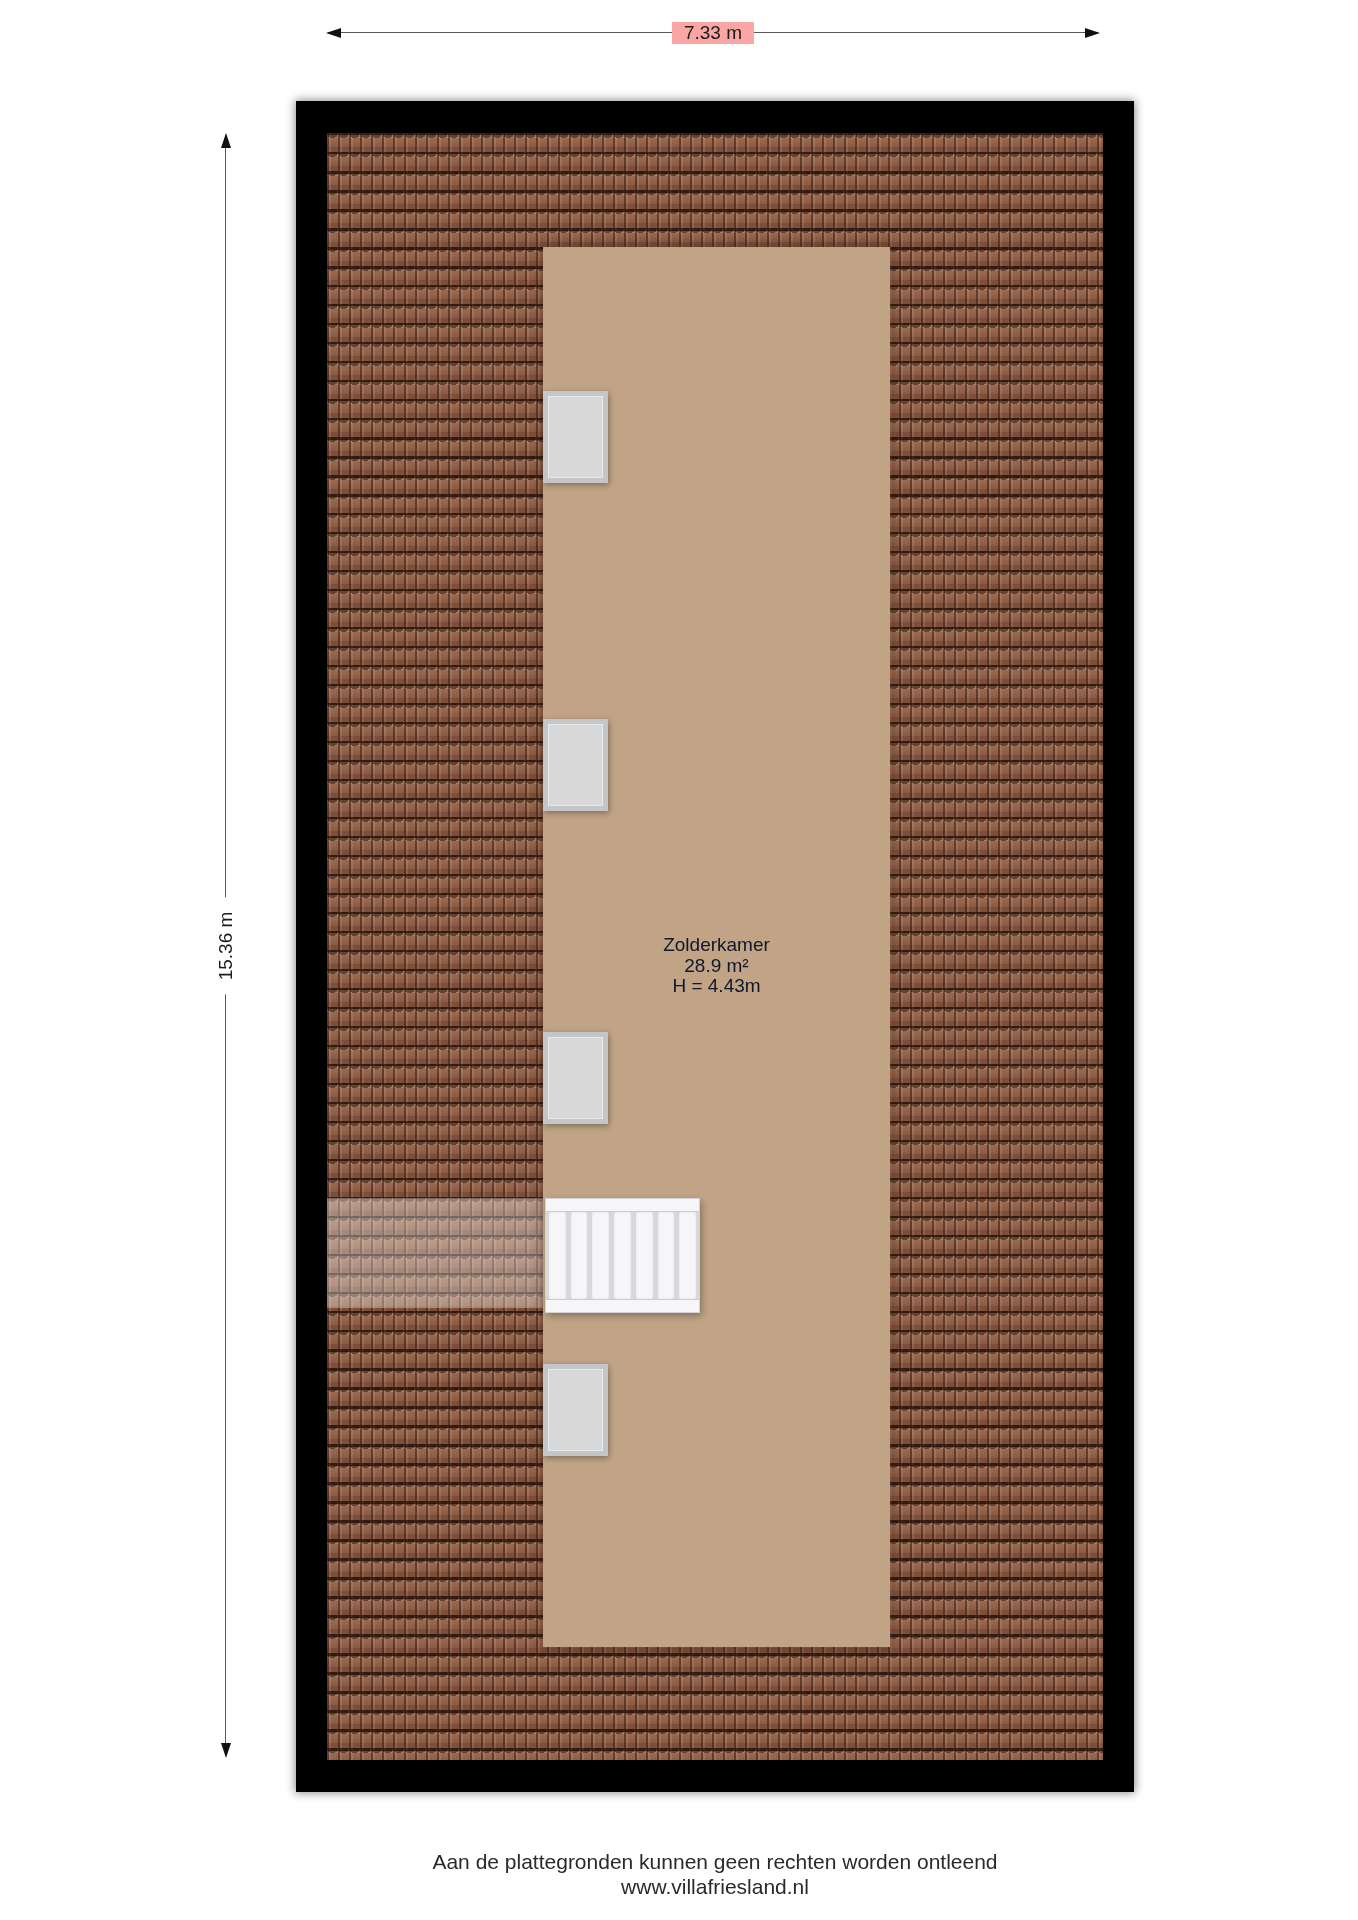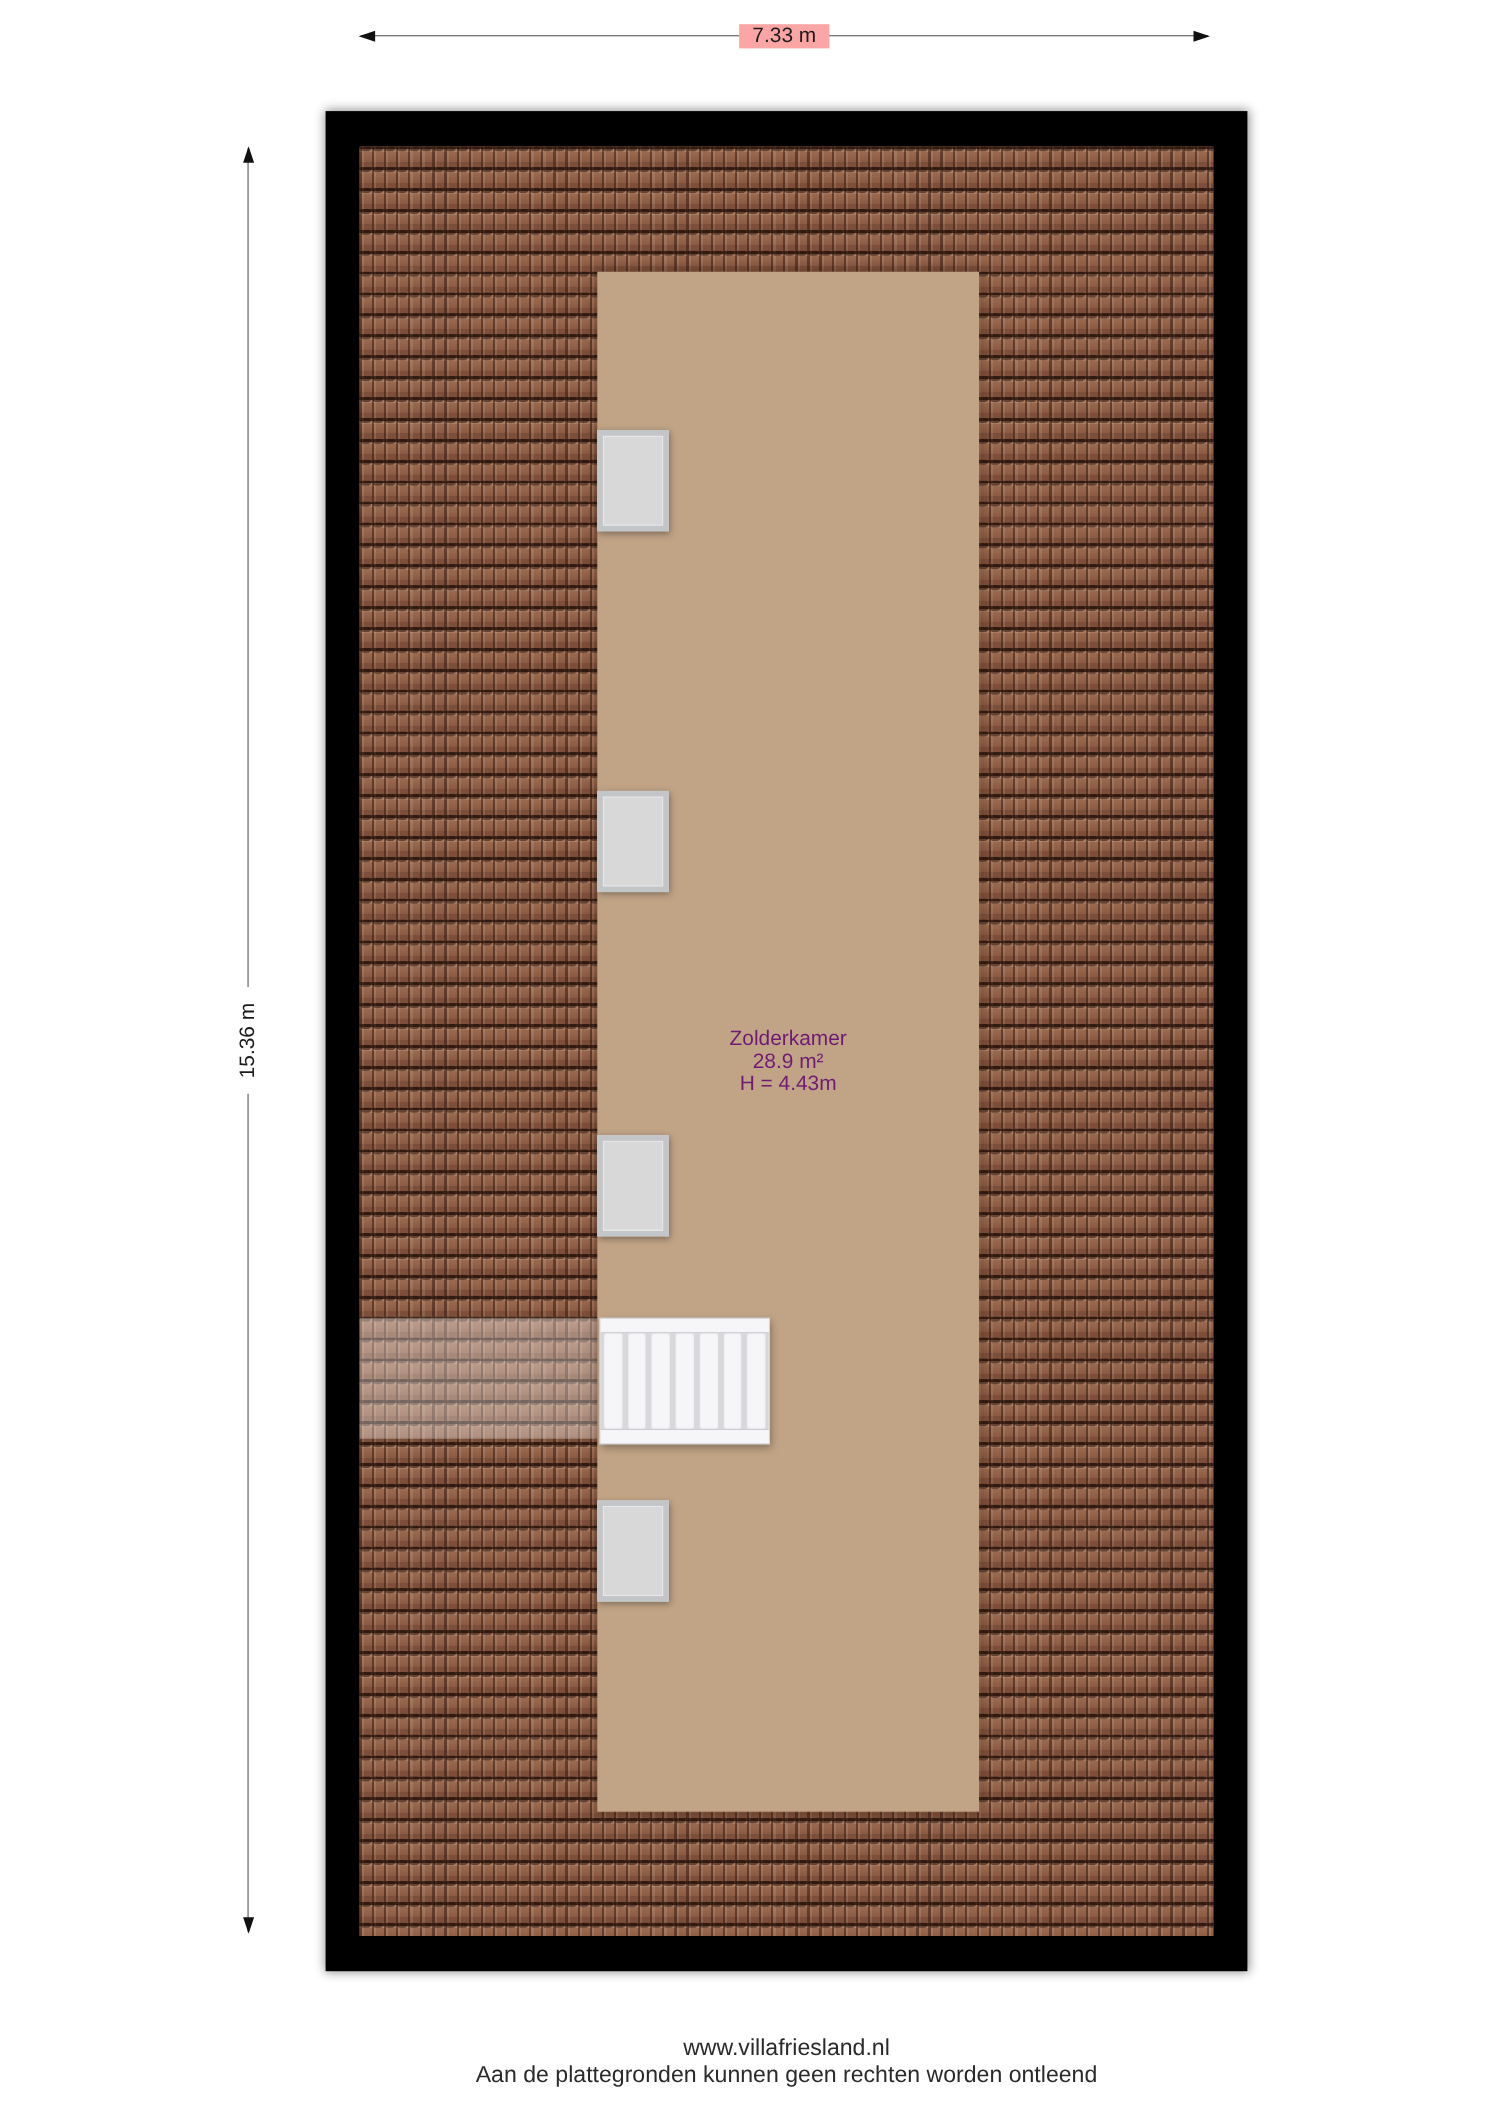--- a/index.html
+++ b/index.html
@@ -57,21 +57,21 @@
     position:absolute;left:31px;top:1097px;width:218px;height:110px;
     background:rgba(255,255,255,0.33);
   }
   .room{
     position:absolute;left:247px;top:146px;width:347px;height:1400px;
     background:var(--room_floor,#c1a486);
     box-shadow:0 0 10px 2px rgba(50,25,15,0.35);
   }
   .room-label{
     position:absolute;left:0;right:0;top:688px;
-    text-align:center;font-size:19px;line-height:20.5px;color:#701a75;
+    text-align:center;font-size:19px;line-height:20.5px;color:#0f172a;
   }
 
   .window{
     position:absolute;left:247px;width:65px;height:92px;
     background:var(--window_fill,#d8d8d8);
     border:5px solid var(--window_frame,#c3c6c9);
     box-sizing:border-box;
     box-shadow:1px 2px 6px rgba(0,0,0,0.35), inset 0 0 0 1px #e9e9e9;
   }
   .w1{top:290px;} .w2{top:618px;} .w3{top:931px;} .w4{top:1263px;}
@@ -137,17 +137,17 @@
           <div class="tread"></div>
           <div class="tread"></div>
           <div class="tread"></div>
           <div class="tread"></div>
         </div>
       <div class="rail-bottom"></div>
     </div>
   </div>
 
   <div class="footer">
+    <div>Aan de plattegronden kunnen geen rechten worden ontleend</div>
     <div>www.villafriesland.nl</div>
-    <div>Aan de plattegronden kunnen geen rechten worden ontleend</div>
   </div>
 
 </div>
 
 </body></html>

